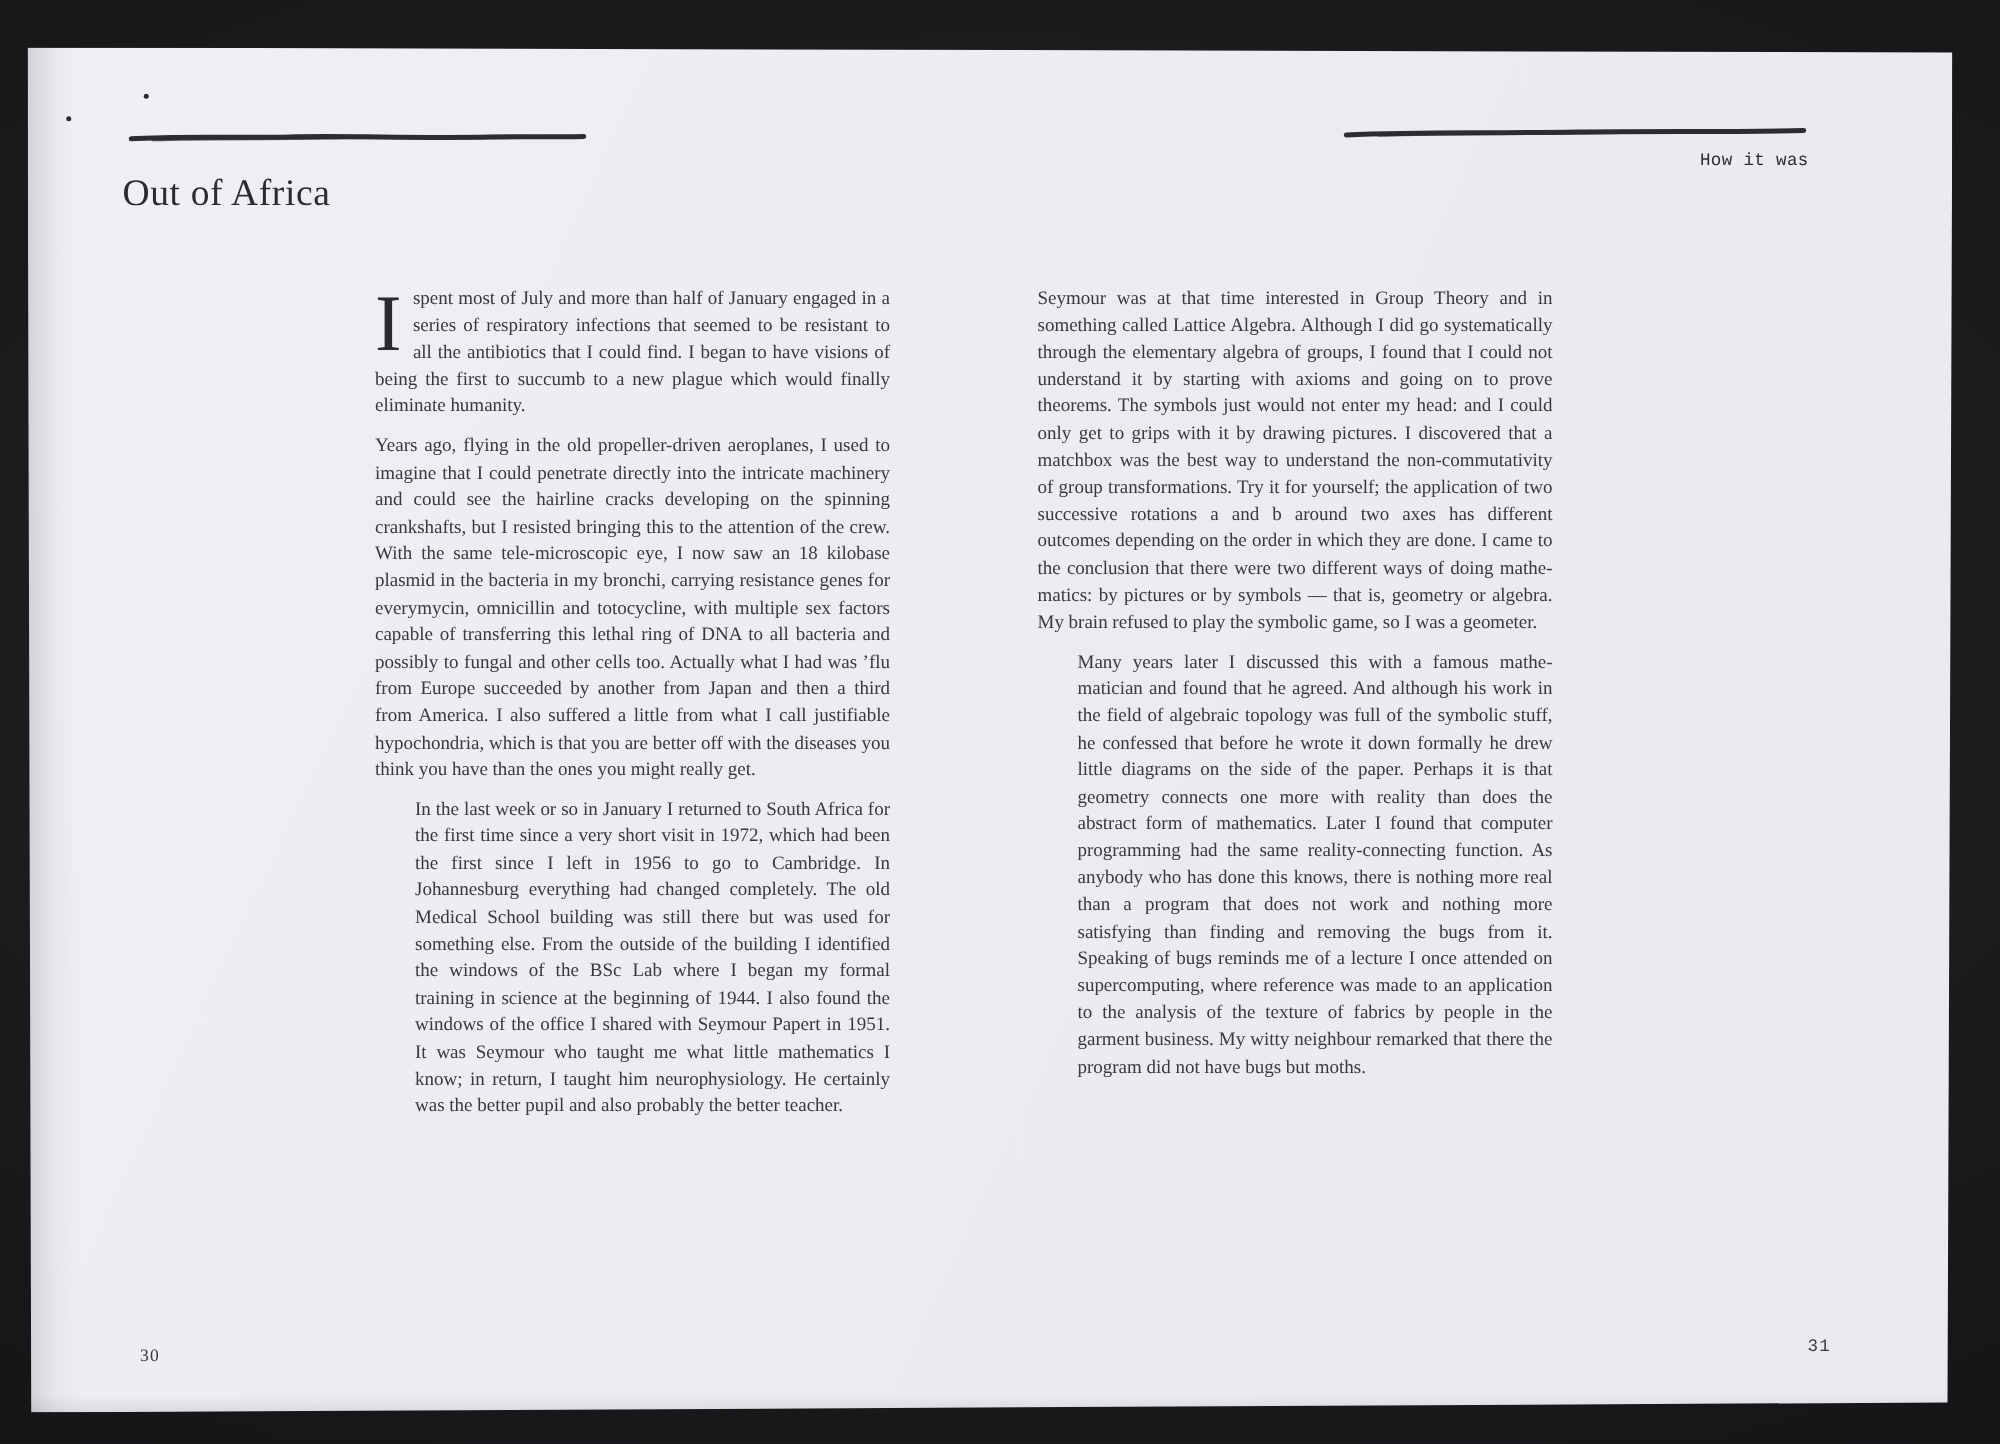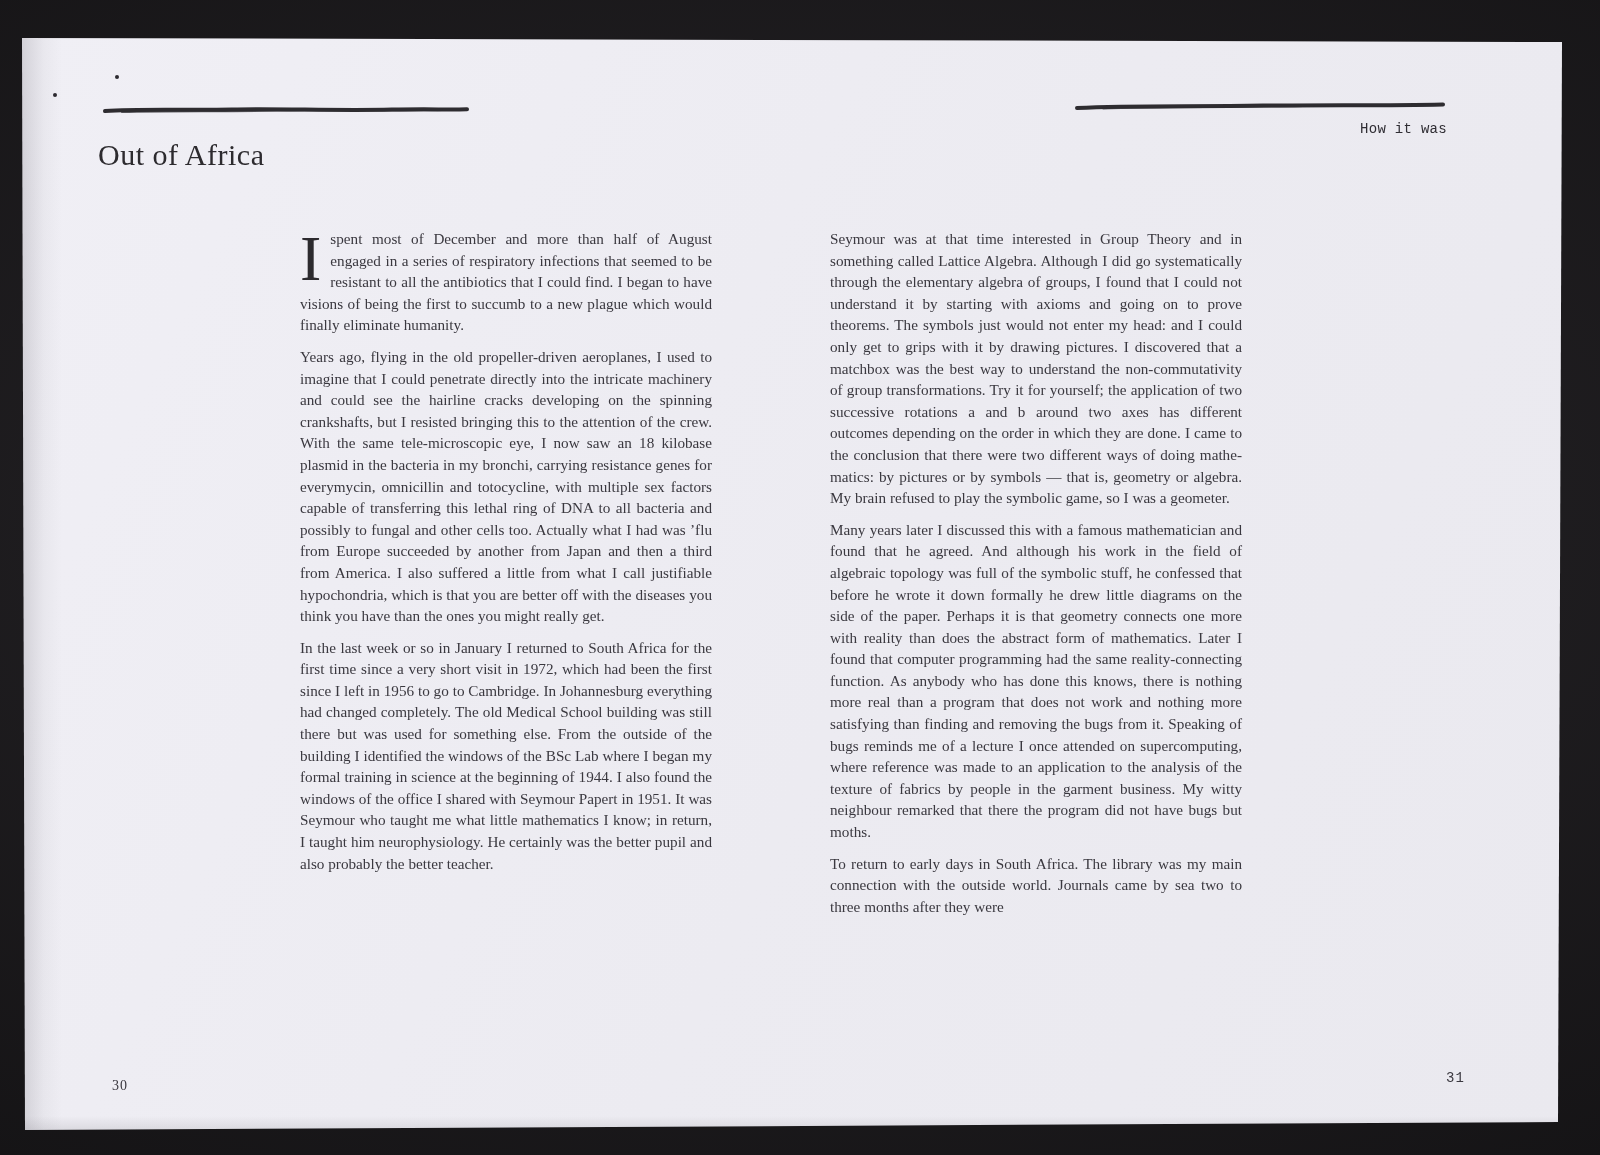--- a/index.html
+++ b/index.html
@@ -56,21 +56,21 @@
     text-align:right;font-size:14px;color:#2f2d33;letter-spacing:.3px;font-family:Liberation Mono, monospace;
   }
   .col{
     position:absolute;top:190px;width:412px;
     font-size:15.2px;line-height:21.6px;
     text-align:justify;color:#3a383f;
   }
   .col.left{left:278px;}
   .col.right{left:808px;}
   .col p{margin:0 0 10px 0;padding:0;}
-  .col p:last-child{margin-bottom:0;}
+  .col p:last-child{margin-bottom:0;margin-left:32px;}
   .dropcap{
     float:left;
     font-size:64px;line-height:54px;
     padding:4px 9px 0 0;
     color:#2c2a2e;
   }
   .page-number{
     position:absolute;font-size:14px;color:#3a383f;letter-spacing:1px;
   }
   .page-number.left{left:78px;top:1040px;margin-left:12px;}
@@ -99,27 +99,26 @@
   <div class="rule right">
     <svg width="374" height="12" viewBox="0 0 374 12">
       <path d="M4,8 C60,5.5 120,6.8 190,5.6 C250,4.6 310,5.8 370,4.4" stroke="#2e2c30" stroke-width="4" fill="none" stroke-linecap="round"></path>
       <path d="M30,8.6 C90,7 160,7.6 230,6.2 C290,5.2 330,6.2 362,5.2" stroke="#2e2c30" stroke-width="1.6" fill="none" stroke-linecap="round" opacity="0.7"></path>
     </svg>
   </div>
 
   <div class="running-head">How it was</div>
 
   <div class="col left">
-    <p><span class="dropcap">I</span><span>spent most of December and more than half of August engaged in a series of respiratory infections that seemed to be resistant to all the antibiotics that I could find. I began to have visions of being the first to succumb to a new plague which would finally eliminate humanity.</span></p>
+    <p><span class="dropcap">I</span><span>spent most of July and more than half of January engaged in a series of respiratory infections that seemed to be resistant to all the antibiotics that I could find. I began to have visions of being the first to succumb to a new plague which would finally eliminate humanity.</span></p>
     <p><span>Years ago, flying in the old propeller-driven aeroplanes, I used to imagine that I could penetrate directly into the intricate machinery and could see the hairline cracks developing on the spinning crankshafts, but I resisted bringing this to the attention of the crew. With the same tele-microscopic eye, I now saw an 18 kilobase plasmid in the bacteria in my bronchi, carrying resistance genes for everymycin, omnicillin and totocycline, with multi­ple sex factors capable of transferring this lethal ring of DNA to all bacteria and possibly to fungal and other cells too. Actually what I had was ’flu from Europe suc­ceeded by another from Japan and then a third from America. I also suffered a little from what I call justifi­able hypochondria, which is that you are better off with the diseases you think you have than the ones you might really get.</span></p>
     <p><span>In the last week or so in January I returned to South Africa for the first time since a very short visit in 1972, which had been the first since I left in 1956 to go to Cambridge. In Johannesburg everything had changed completely. The old Medical School building was still there but was used for something else. From the outside of the building I identified the windows of the BSc Lab where I began my formal training in science at the beginning of 1944. I also found the windows of the office I shared with Seymour Papert in 1951. It was Seymour who taught me what little mathematics I know; in return, I taught him neurophysiology. He cer­tainly was the better pupil and also probably the better teacher.</span></p>
   </div>
 
   <div class="col right">
     <p><span>Seymour was at that time interested in Group Theory and in something called Lattice Algebra. Although I did go systematically through the elementary algebra of groups, I found that I could not understand it by starting with axioms and going on to prove theorems. The symbols just would not enter my head: and I could only get to grips with it by drawing pictures. I discovered that a matchbox was the best way to understand the non-commutativity of group transformations. Try it for your­self; the application of two successive rotations a and b around two axes has different outcomes depending on the order in which they are done. I came to the conclu­sion that there were two different ways of doing mathe­matics: by pictures or by symbols — that is, geometry or algebra. My brain refused to play the symbolic game, so I was a geometer.</span></p>
     <p><span>Many years later I discussed this with a famous mathe­matician and found that he agreed. And although his work in the field of algebraic topology was full of the symbolic stuff, he confessed that before he wrote it down formally he drew little diagrams on the side of the paper. Perhaps it is that geometry connects one more with reality than does the abstract form of mathematics. Later I found that computer programming had the same reality-connecting function. As anybody who has done this knows, there is nothing more real than a program that does not work and nothing more satisfying than finding and removing the bugs from it. Speaking of bugs reminds me of a lecture I once attended on supercom­puting, where reference was made to an application to the analysis of the texture of fabrics by people in the garment business. My witty neighbour remarked that there the program did not have bugs but moths.</span></p>
-    <p><span>To return to early days in South Africa. The library was my main connection with the outside world. Journals came by sea two to three months after they were</span></p>
   </div>
 
   <div class="page-number left">30</div>
   <div class="page-number right">31</div>
 
 </div>
 
 </body></html>

